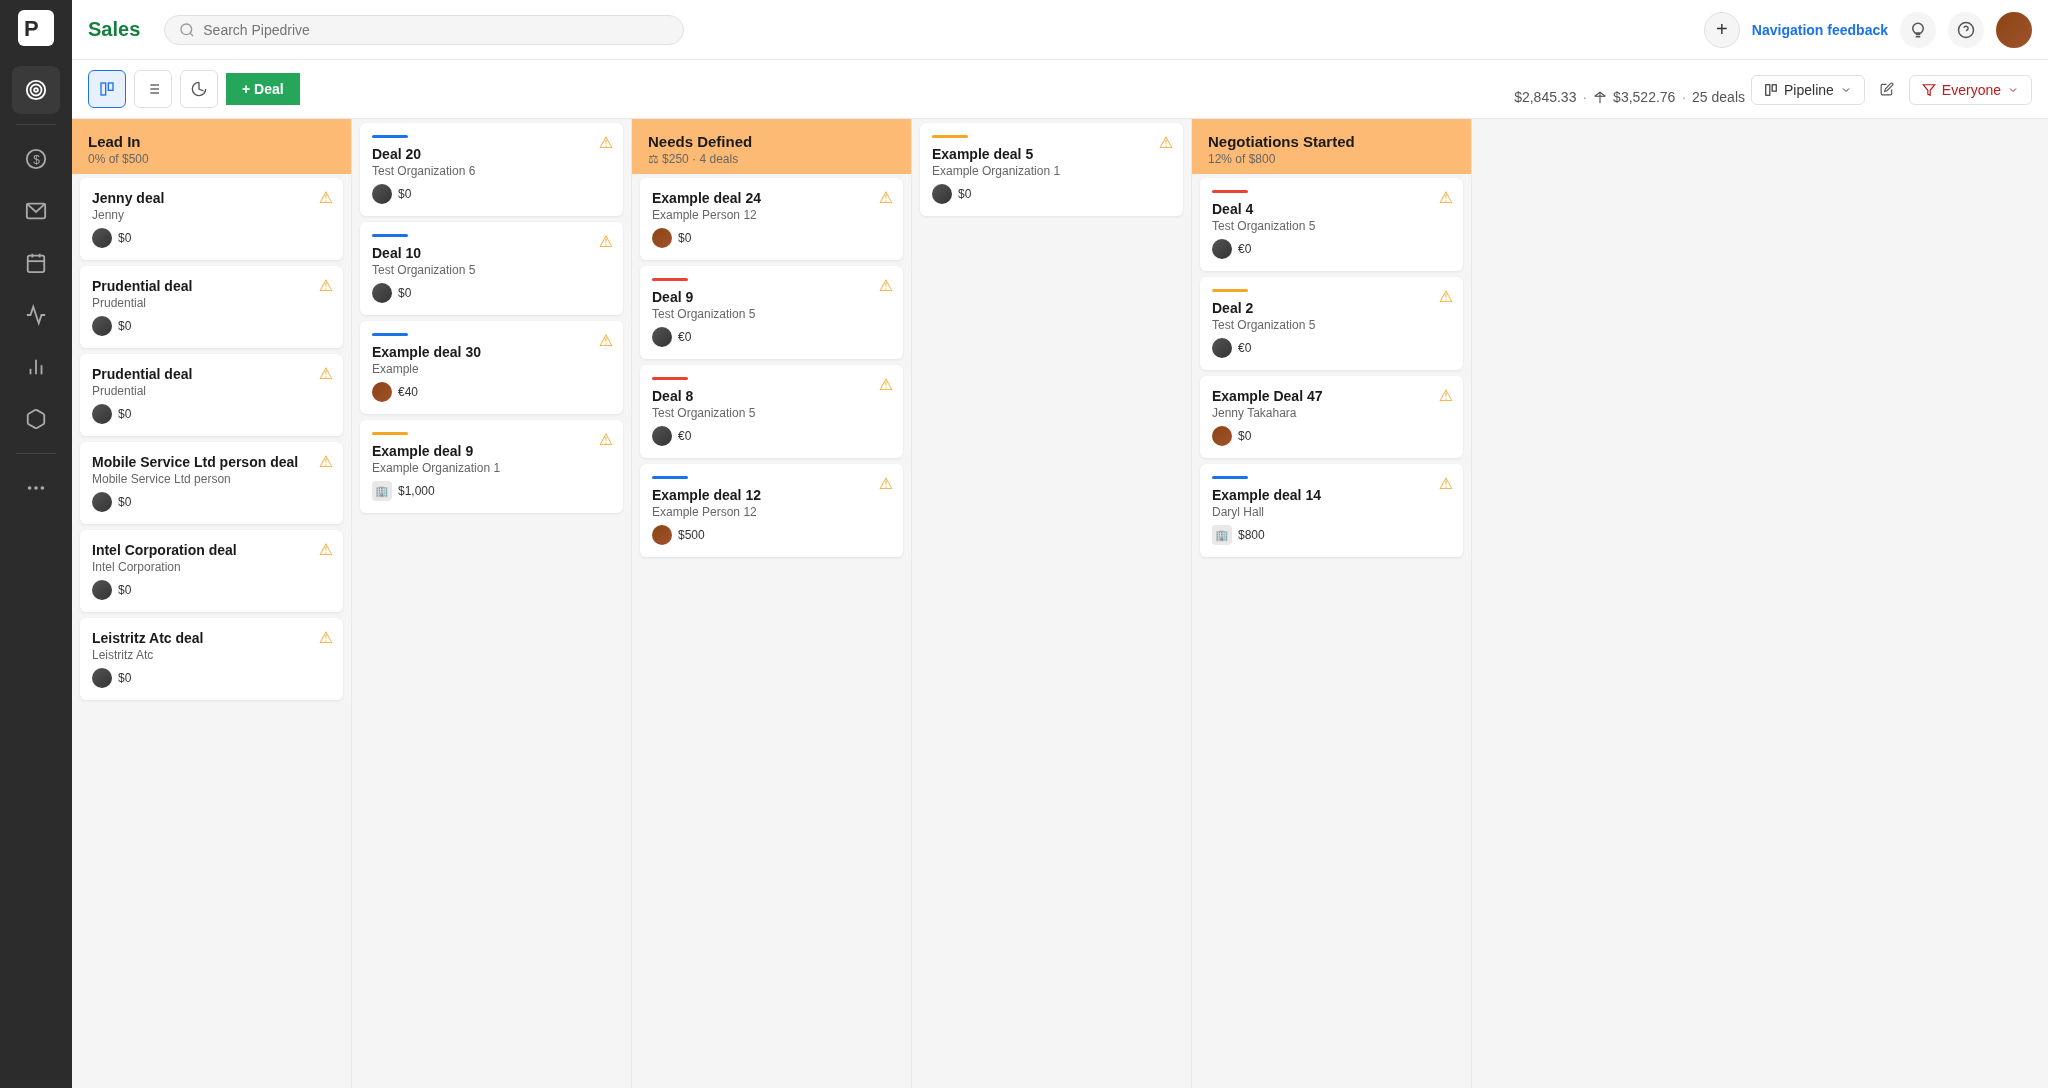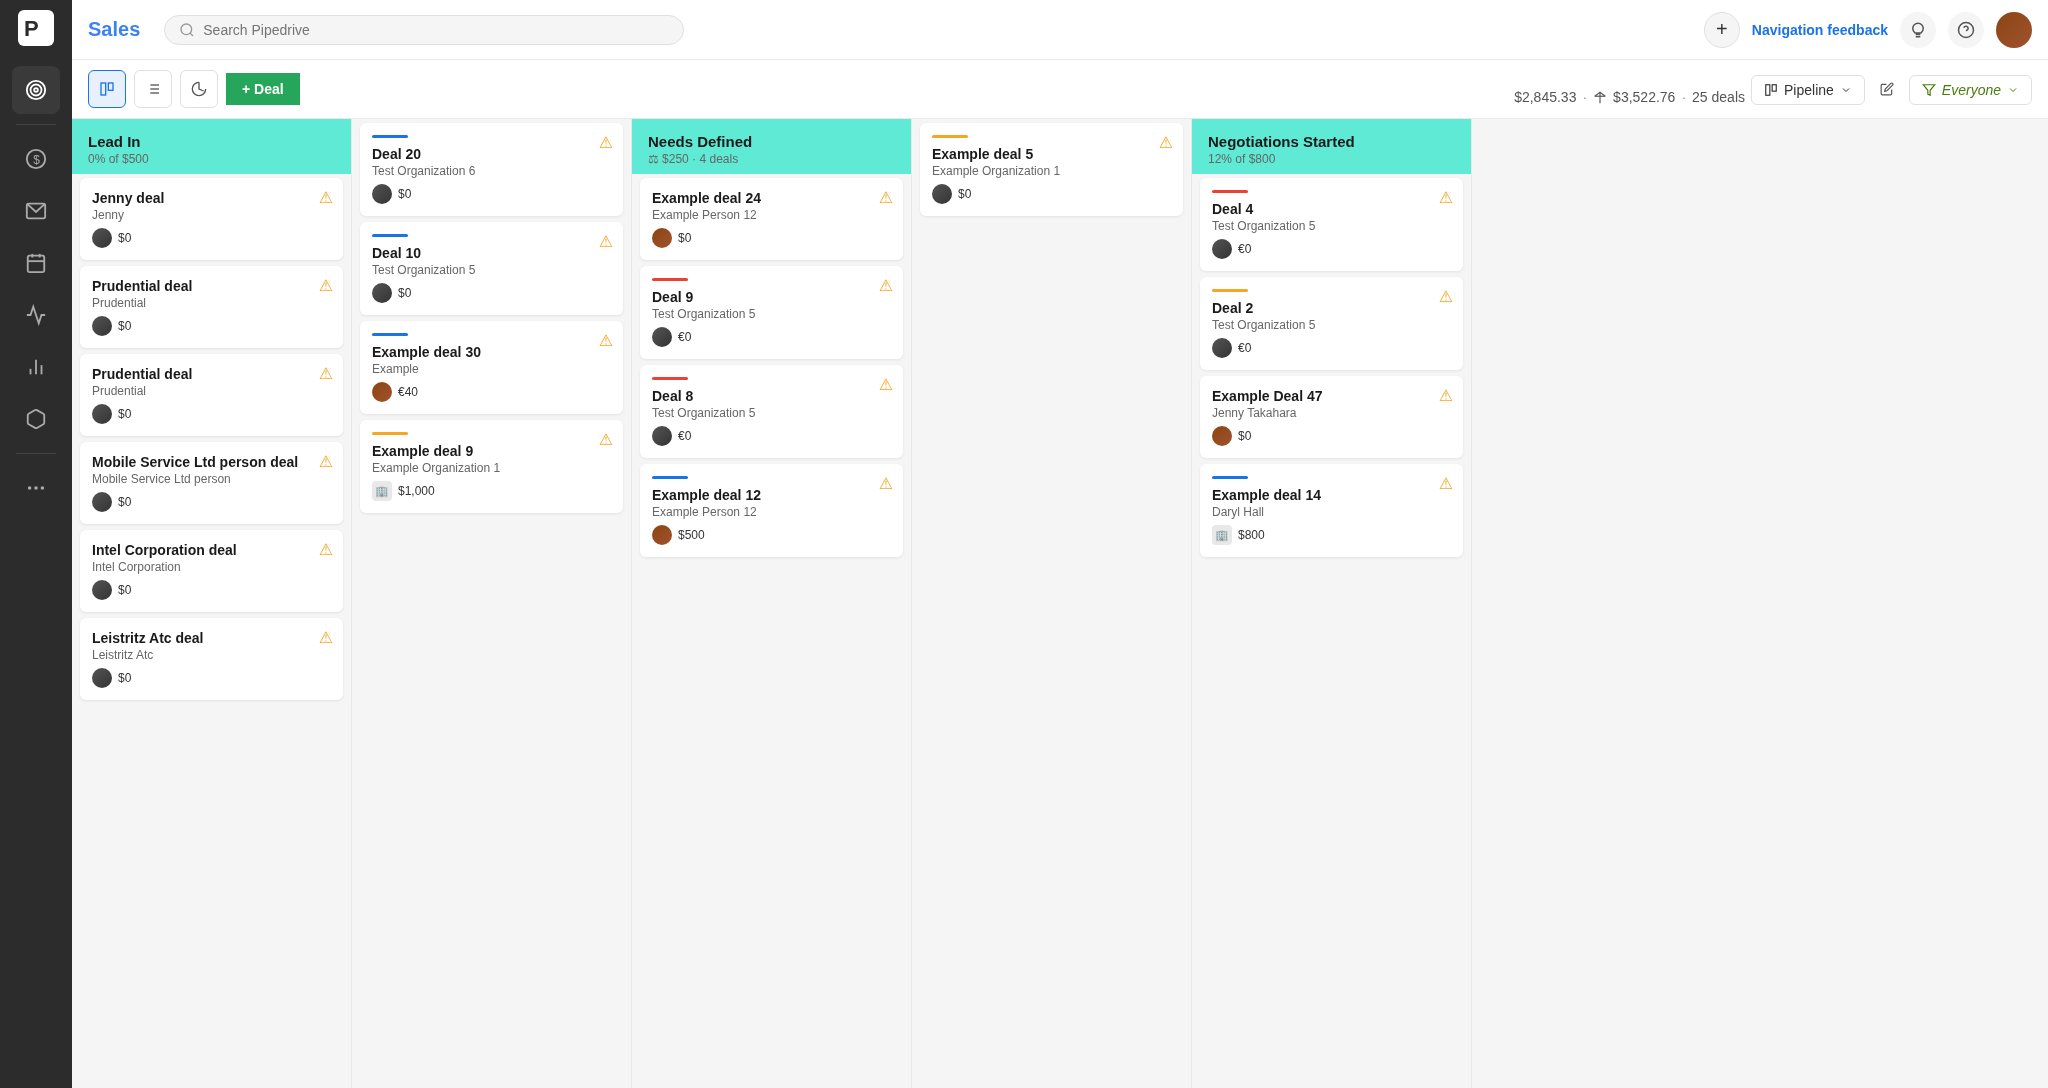--- a/index.html
+++ b/index.html
@@ -56,21 +56,21 @@
       align-items: center;
       padding: 8px 16px;
       border-bottom: 1px solid #e8e8e8;
       background: #fff;
       height: 60px;
       flex-shrink: 0;
     }
     .header-title {
       font-size: 20px;
       font-weight: 700;
-      color: #3b82f6;
+      color: #15803d;
       margin-right: 24px;
     }
     .search-bar {
       flex: 1;
       max-width: 520px;
       background: #f5f5f5;
       border: 1px solid #e0e0e0;
       border-radius: 24px;
       display: flex;
       align-items: center;
@@ -208,22 +208,21 @@
       display: flex;
       align-items: center;
       gap: 6px;
       border: 1px solid #e0e0e0;
       border-radius: 6px;
       padding: 6px 12px;
       background: #fff;
       cursor: pointer;
       font-size: 14px;
       font-weight: 500;
-      color: #4d7c0f;
-      font-style: italic;
+      color: #b91c1c;
     }
 
     
     .board {
       display: flex;
       flex: 1;
       overflow-x: auto;
       overflow-y: hidden;
       padding: 0;
       background: #f5f5f5;
@@ -231,21 +230,21 @@
     .column {
       min-width: 280px;
       max-width: 280px;
       display: flex;
       flex-direction: column;
       background: #f5f5f5;
       border-right: 1px solid #e8e8e8;
     }
     .column-header {
       padding: 14px 16px 8px;
-      background: #5eead4;
+      background: #fdba74;
       flex-shrink: 0;
     }
     .column-title {
       font-size: 15px;
       font-weight: 700;
       color: #1a1a1a;
       margin-bottom: 2px;
     }
     .column-subtitle {
       font-size: 12px;

